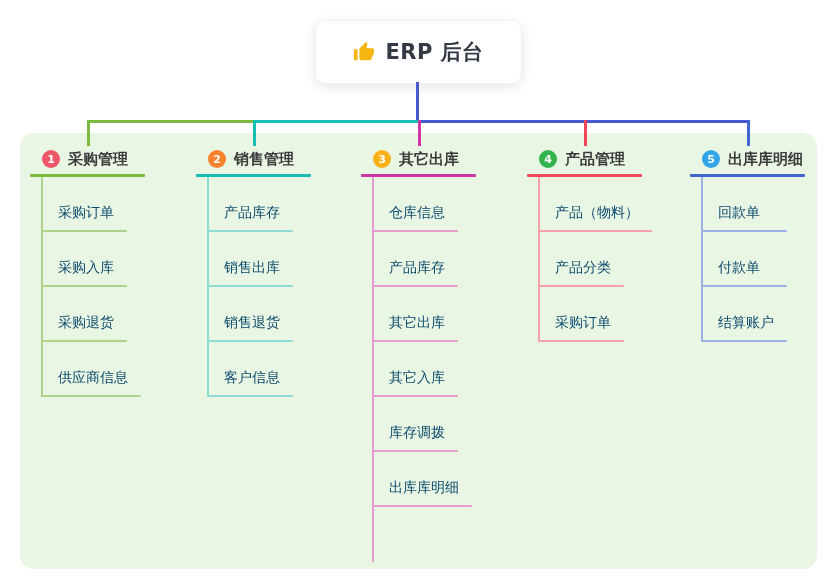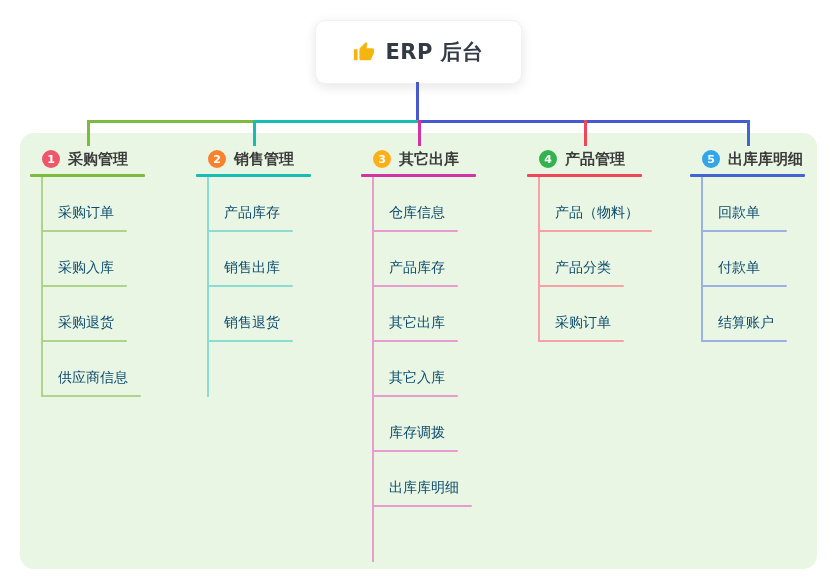--- a/index.html
+++ b/index.html
@@ -96,20 +96,24 @@
   <div class="kid">
     <span class="kid-label">销售出库</span>
     <span class="kid-underline" style="background: rgb(140, 220, 212); width: 86px;"></span>
   </div>
 
   <div class="kid">
     <span class="kid-label">销售退货</span>
     <span class="kid-underline" style="background: rgb(140, 220, 212); width: 86px;"></span>
   </div>
 
+  <div class="kid">
+    <span class="kid-label">客户信息</span>
+    <span class="kid-underline" style="background: rgb(140, 220, 212); width: 86px;"></span>
+  </div>
 </div>
   </div>
 
   <div class="branch" style="left: 361px;">
     <div class="branch-label-row">
       <span class="badge" style="background: rgb(251, 176, 23);">3</span>
       <span class="branch-title">其它出库</span>
     </div>
     <div class="branch-underline" style="background: rgb(207, 53, 165); width: 115px;"></div>
     <div class="kids">

